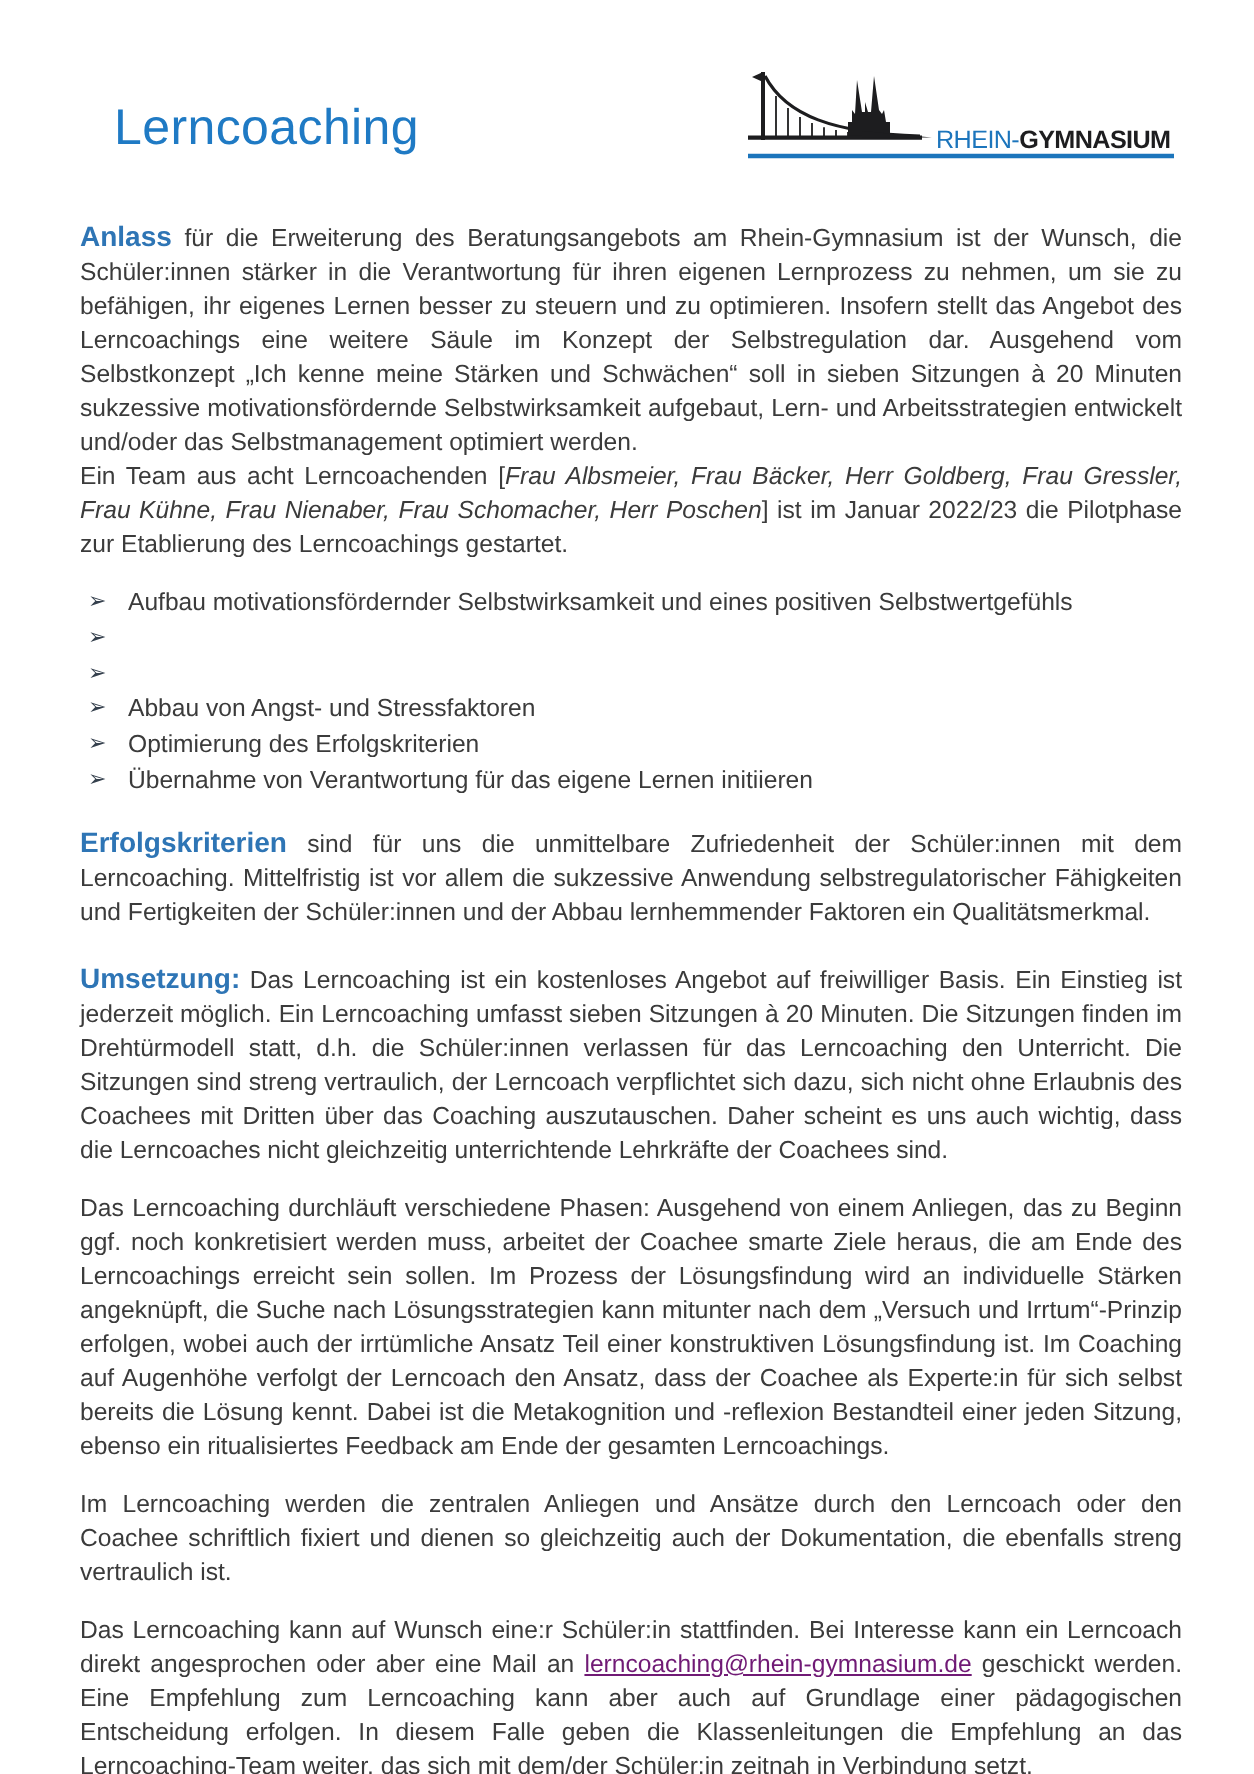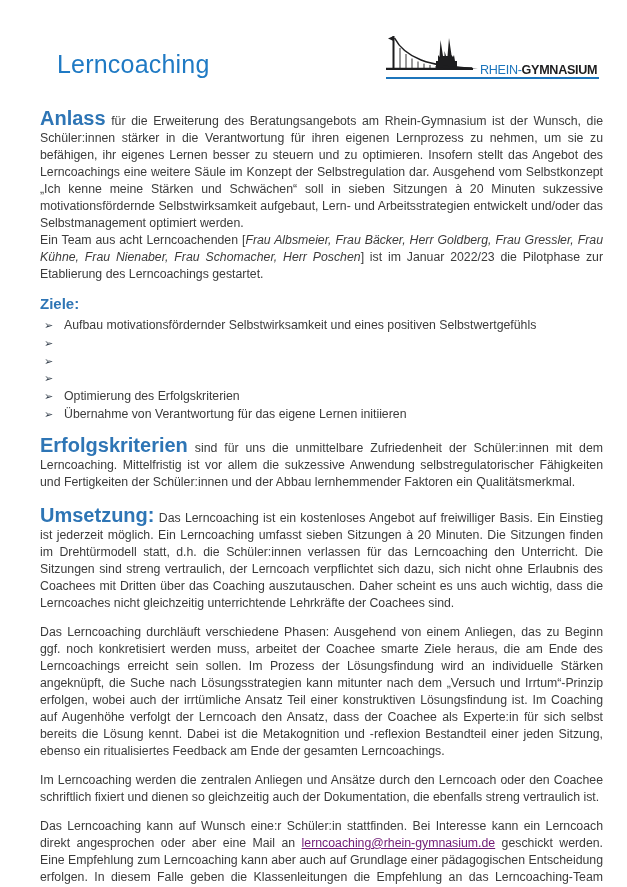--- a/index.html
+++ b/index.html
@@ -5,21 +5,21 @@
   * { box-sizing: border-box; }
   html, body { margin: 0; padding: 0; }
   body {
     width: 627px; height: 887px;
     background: #ffffff;
     font-family: "Liberation Sans", sans-serif;
     overflow: hidden;
   }
   .page {
     width: 627px; height: 887px;
-    padding: 42px 24px 0 40px;
+    padding: 42px 36px 0 40px;
   }
   .header {
     display: flex;
     justify-content: space-between;
     align-items: flex-start;
     margin-bottom: 24px;
   }
   .title {
     margin: 8px 0 0 17px;
     font-size: 25px;
@@ -37,21 +37,21 @@
     font-size: 12.3px;
     line-height: 17px;
     color: #3b3b3b;
     text-align: justify;
     margin: 0 0 12px 0;
   }
   .para.no-gap { margin-bottom: 0; }
   .inline-heading {
     color: #2e75b5;
     font-weight: 700;
-    font-size: 20px;
+    font-size: 14px;
     line-height: 17px;
   }
   .sec-heading {
     color: #2e75b5;
     font-weight: 700;
     font-size: 15px;
     margin: 0 0 4px 0;
     line-height: 18px;
   }
   .ziele-section { margin: 0 0 13px 0; }
@@ -113,34 +113,34 @@
     </div>
   </header>
 
   <main>
 
     <p class="para no-gap"><span class="inline-heading">Anlass</span><span> für die Erweiterung des Beratungsangebots am Rhein-Gymnasium ist der Wunsch, die Schüler:innen stärker in die Verantwortung für ihren eigenen Lernprozess zu nehmen, um sie zu befähigen, ihr eigenes Lernen besser zu steuern und zu optimieren. Insofern stellt das Angebot des Lerncoachings eine weitere Säule im Konzept der Selbstregulation dar. Ausgehend vom Selbstkonzept „Ich kenne meine Stärken und Schwächen“ soll in sieben Sitzungen à 20 Minuten sukzessive motivationsfördernde Selbstwirksamkeit aufgebaut, Lern- und Arbeitsstrategien entwickelt und/oder das Selbstmanagement optimiert werden.</span></p>
 
     <p class="para"><span>Ein Team aus acht Lerncoachenden [</span><span class="team-names">Frau Albsmeier, Frau Bäcker, Herr Goldberg, Frau Gressler, Frau Kühne, Frau Nienaber, Frau Schomacher, Herr Poschen</span><span>] ist im Januar 2022/23 die Pilotphase zur Etablierung des Lerncoachings gestartet.</span></p>
 
     <section class="ziele-section">
-      <h2 class="sec-heading">Ziele:</h2>
       <ul class="bullets">
         <li class="bullet">
             <span class="marker">➢</span>
             <span>Aufbau motivationsfördernder Selbstwirksamkeit und eines positiven Selbstwertgefühls</span>
           </li>
         <li class="bullet">
             <span class="marker">➢</span>
           </li>
         <li class="bullet">
             <span class="marker">➢</span>
           </li>
         <li class="bullet">
             <span class="marker">➢</span>
+            <span>Abbau von Angst- und Stressfaktoren</span>
           </li>
         <li class="bullet">
             <span class="marker">➢</span>
             <span>Optimierung des Erfolgskriterien</span>
           </li>
         <li class="bullet">
             <span class="marker">➢</span>
             <span>Übernahme von Verantwortung für das eigene Lernen initiieren</span>
           </li>
       </ul>

